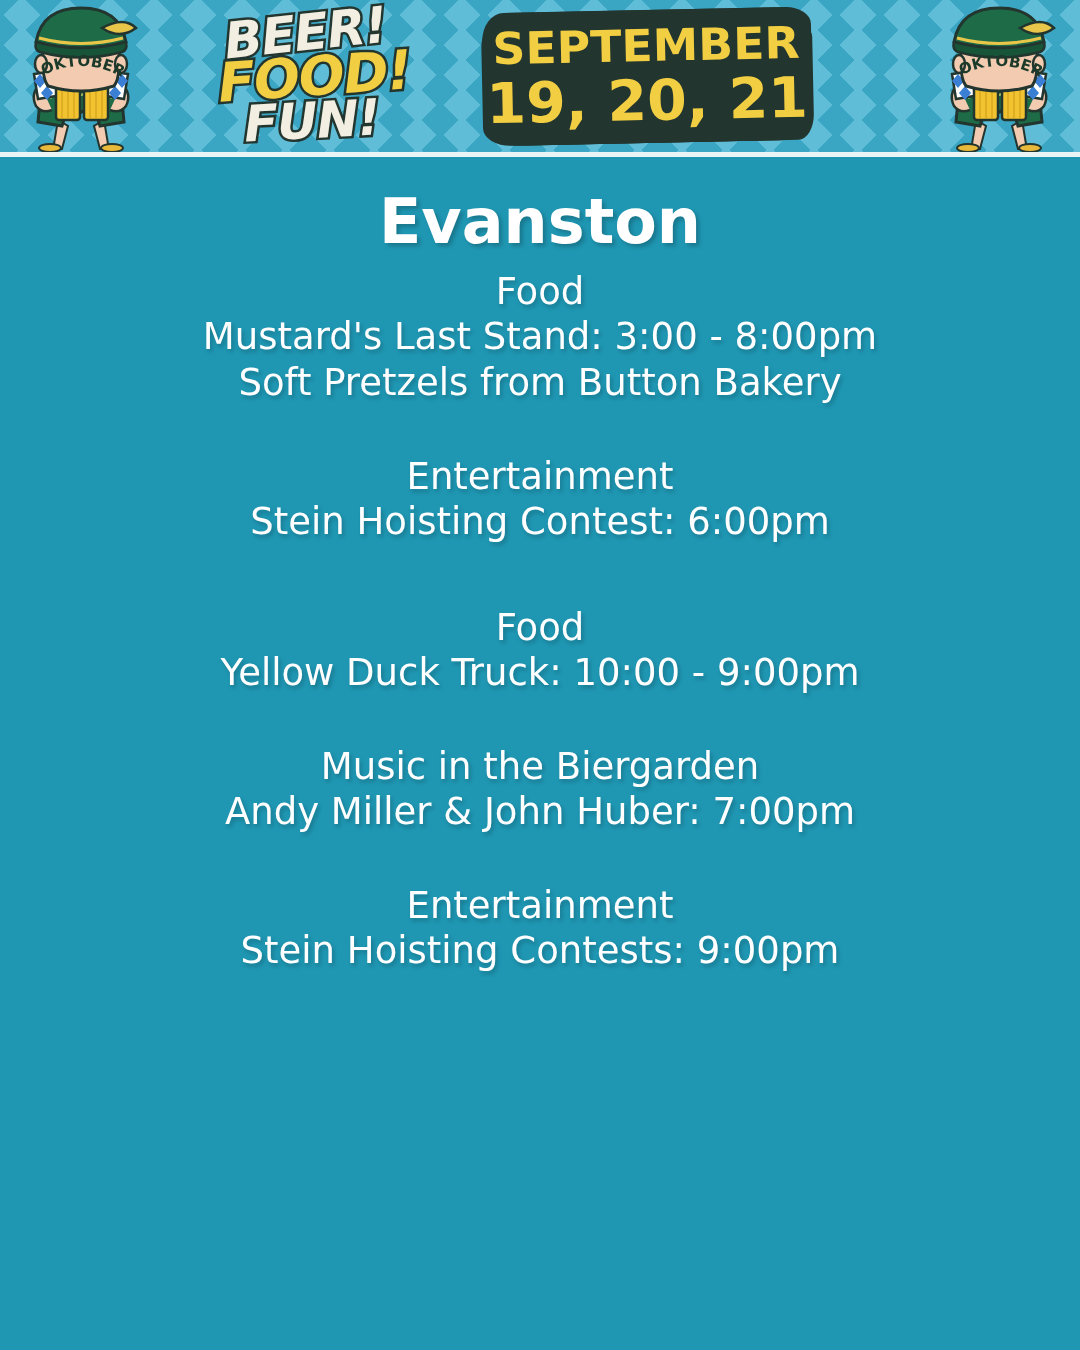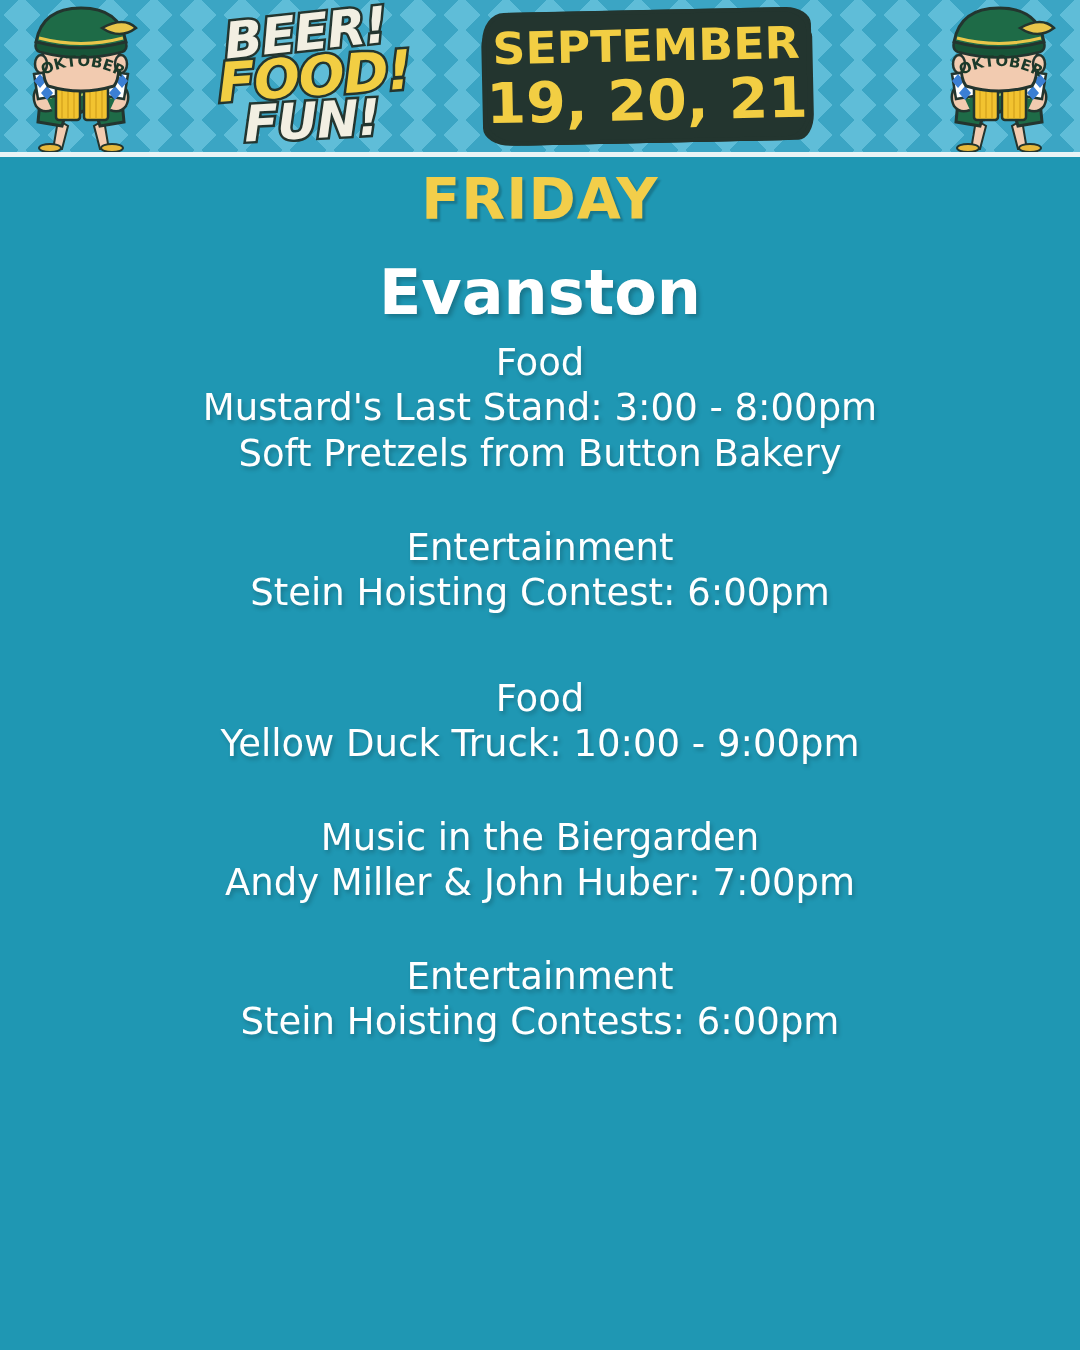--- a/index.html
+++ b/index.html
@@ -288,21 +288,20 @@
         <text font-family="DejaVu Sans, sans-serif" font-size="15" font-weight="900" fill="#1B3A2A" letter-spacing="0.2">
           <textPath href="#arcR" startOffset="2%">OKTOBERFEST</textPath>
         </text>
       </svg>
     </div>
   </div>
   <div id="banner-rule"></div>
 
   <div id="content">
 
-    <div id="day-title">FRIDAY</div>
 
     <div class="venue">
       <div class="sp-venue-top"></div>
       <div class="venue-name">Evanston</div>
       <div class="sp-after-venue"></div>
 
       <div class="group">
         <div class="group-heading">Food</div>
         <div class="group-item">Mustard's Last Stand: 3:00 - 8:00pm</div>
         <div class="group-item">Soft Pretzels from Button Bakery</div>
@@ -329,18 +328,18 @@
 
       <div class="group">
         <div class="group-heading">Music in the Biergarden</div>
         <div class="group-item">Andy Miller &amp; John Huber: 7:00pm</div>
       </div>
 
       <div class="sp-group-gap"></div>
 
       <div class="group">
         <div class="group-heading">Entertainment</div>
-        <div class="group-item">Stein Hoisting Contests: 6:00pm</div>
+        <div class="group-item">Stein Hoisting Contests: 9:00pm</div>
       </div>
     </div>
 
   </div>
 </div>
 
 </body></html>

